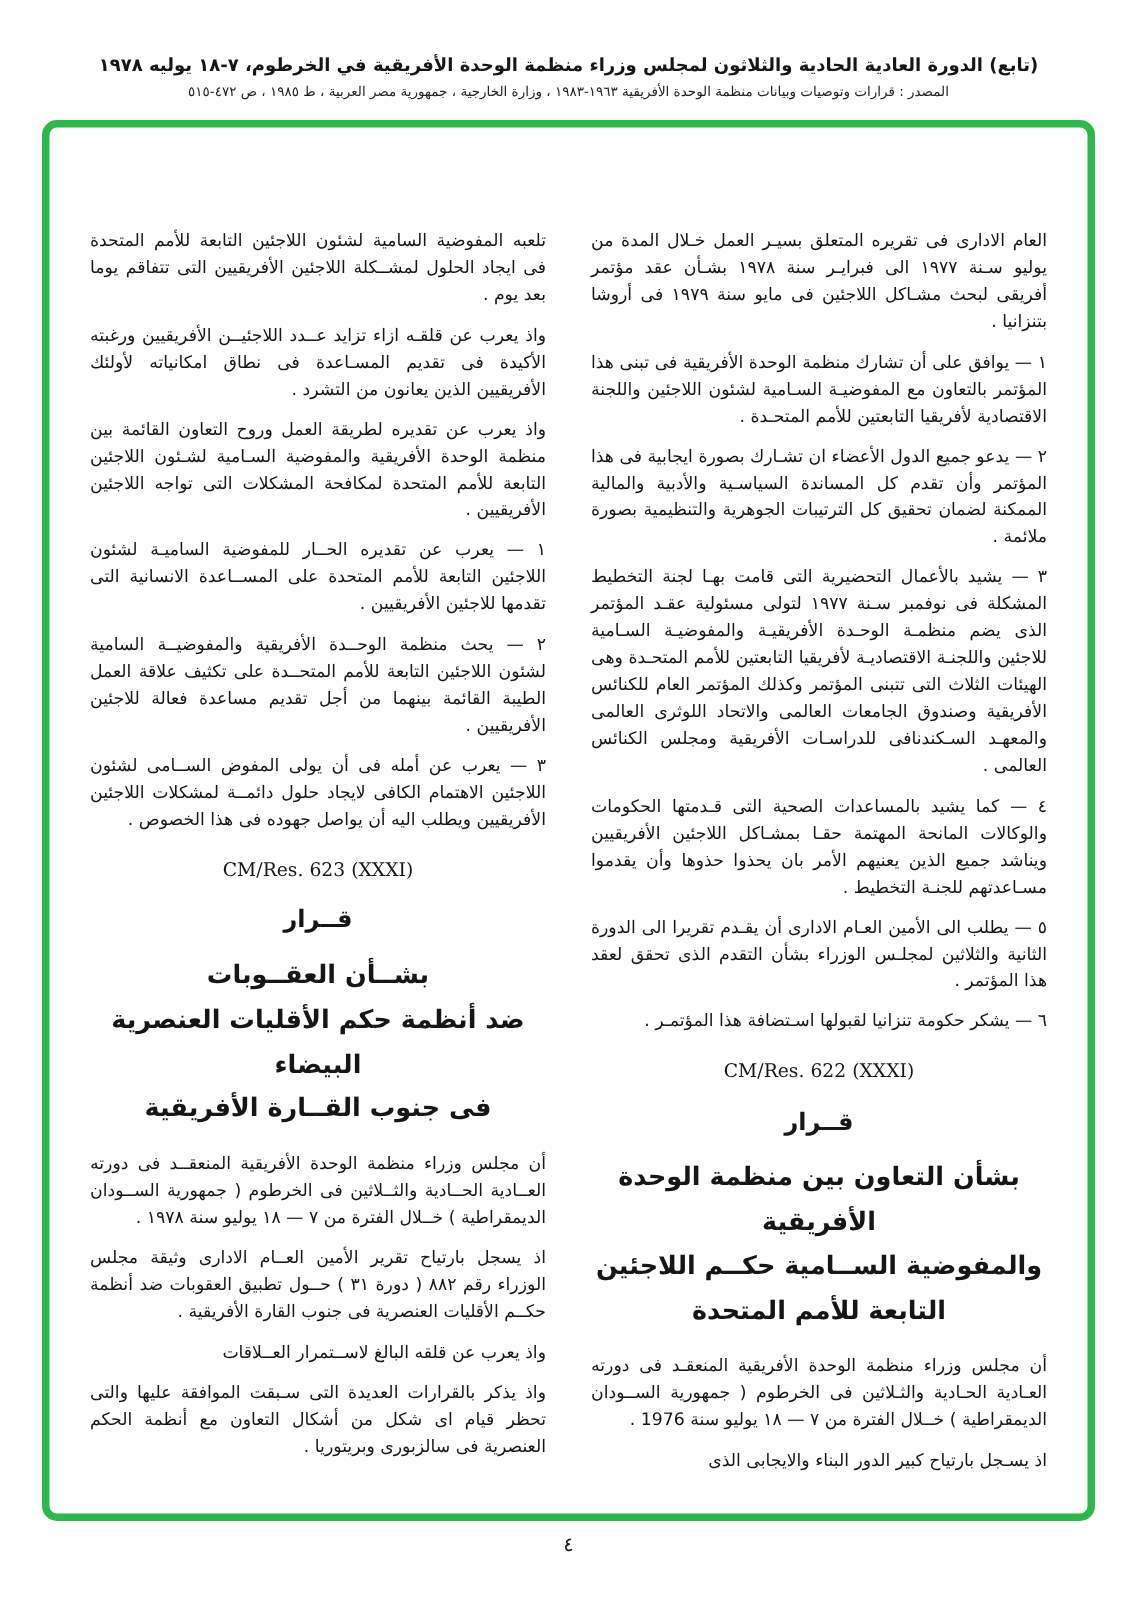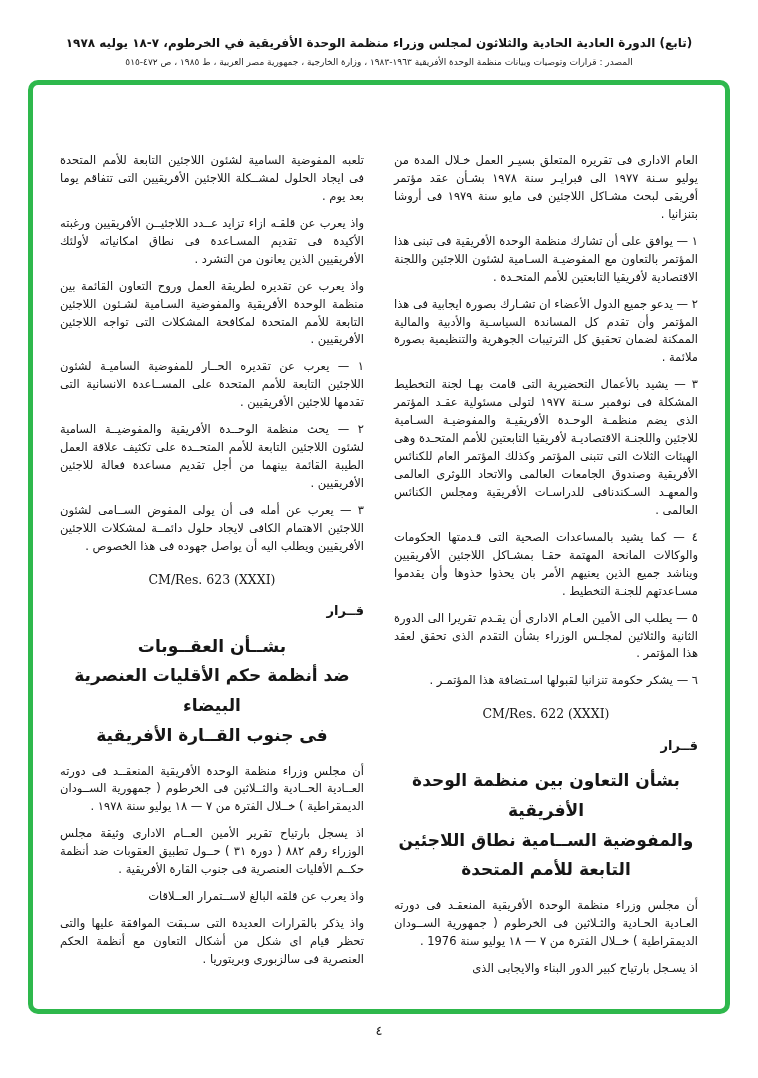--- a/index.html
+++ b/index.html
@@ -29,21 +29,21 @@
     margin-top: 45px;
   }
   .col p.body { margin-bottom: 9px; }
 
   .res-code {
     direction: ltr; text-align: center;
     font-weight: 400; font-size: 12.5px;
     font-family: "DejaVu Serif", "Liberation Serif", serif;
     margin: 14px 0 12px;
   }
-  .h-qarar { text-align: right; font-weight: 700; font-size: 13px; margin: 2px 0 10px; }
+  .h-qarar { text-align: center; font-weight: 700; font-size: 16px; margin: 2px 0 10px; }
   .h-group { margin-bottom: 12px; }
   .h-sub { text-align: center; font-weight: 700; font-size: 17px; line-height: 1.75; }
 
   .page-footer { text-align: center; margin-top: 9px; font-size: 13px; }
 </style>
 </head>
 <body>
 
 <div class="sheet">
 
@@ -61,21 +61,21 @@
         <p class="body">٢ — يدعو جميع الدول الأعضاء ان تشـارك بصورة ايجابية فى هذا المؤتمر وأن تقدم كل المساندة السياسـية والأدبية والمالية الممكنة لضمان تحقيق كل الترتيبات الجوهرية والتنظيمية بصورة ملائمة .</p>
         <p class="body">٣ — يشيد بالأعمال التحضيرية التى قامت بهـا لجنة التخطيط المشكلة فى نوفمبر سـنة ١٩٧٧ لتولى مسئولية عقـد المؤتمر الذى يضم منظمـة الوحـدة الأفريقيـة والمفوضيـة السـامية للاجئين واللجنـة الاقتصاديـة لأفريقيا التابعتين للأمم المتحـدة وهى الهيئات الثلاث التى تتبنى المؤتمر وكذلك المؤتمر العام للكنائس الأفريقية وصندوق الجامعات العالمى والاتحاد اللوثرى العالمى والمعهـد السـكندنافى للدراسـات الأفريقية ومجلس الكنائس العالمى .</p>
         <p class="body">٤ — كما يشيد بالمساعدات الصحية التى قـدمتها الحكومات والوكالات المانحة المهتمة حقـا بمشـاكل اللاجئين الأفريقيين ويناشد جميع الذين يعنيهم الأمر بان يحذوا حذوها وأن يقدموا مسـاعدتهم للجنـة التخطيط .</p>
         <p class="body">٥ — يطلب الى الأمين العـام الادارى أن يقـدم تقريرا الى الدورة الثانية والثلاثين لمجلـس الوزراء بشأن التقدم الذى تحقق لعقد هذا المؤتمر .</p>
         <p class="body">٦ — يشكر حكومة تنزانيا لقبولها اسـتضافة هذا المؤتمـر .</p>
 
         <div class="res-code">CM/Res. 622 (XXXI)</div>
         <div class="h-qarar">قــرار</div>
         <div class="h-group">
           <div class="h-sub">بشأن التعاون بين منظمة الوحدة الأفريقية</div>
-          <div class="h-sub">والمفوضية الســامية نطاق اللاجئين</div>
+          <div class="h-sub">والمفوضية الســامية حكــم اللاجئين</div>
           <div class="h-sub">التابعة للأمم المتحدة</div>
         </div>
 
         <p class="body">أن مجلس وزراء منظمة الوحدة الأفريقية المنعقـد فى دورته العـادية الحـادية والثـلاثين فى الخرطوم ( جمهورية الســودان الديمقراطية ) خــلال الفترة من ٧ — ١٨ يوليو سنة 1976 .</p>
         <p class="body">اذ يسـجل بارتياح كبير الدور البناء والايجابى الذى</p>
       </section>
 
       <section class="col">
         <p class="body">تلعبه المفوضية السامية لشئون اللاجئين التابعة للأمم المتحدة فى ايجاد الحلول لمشــكلة اللاجئين الأفريقيين التى تتفاقم يوما بعد يوم .</p>
         <p class="body">واذ يعرب عن قلقـه ازاء تزايد عــدد اللاجئيــن الأفريقيين ورغبته الأكيدة فى تقديم المسـاعدة فى نطاق امكانياته لأولئك الأفريقيين الذين يعانون من التشرد .</p>

